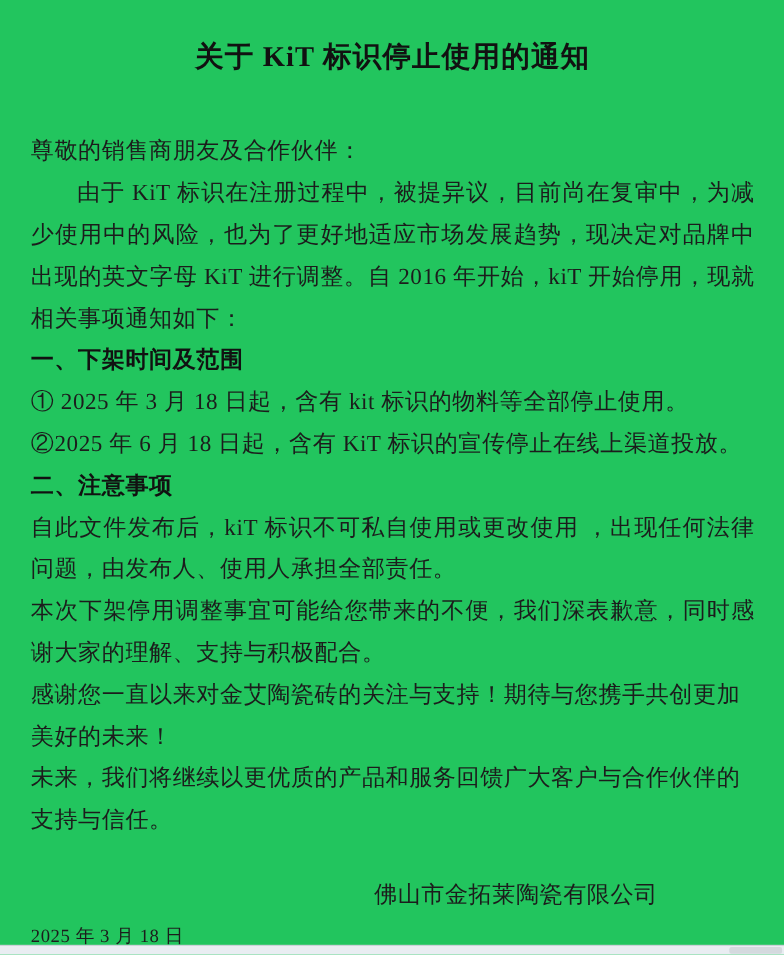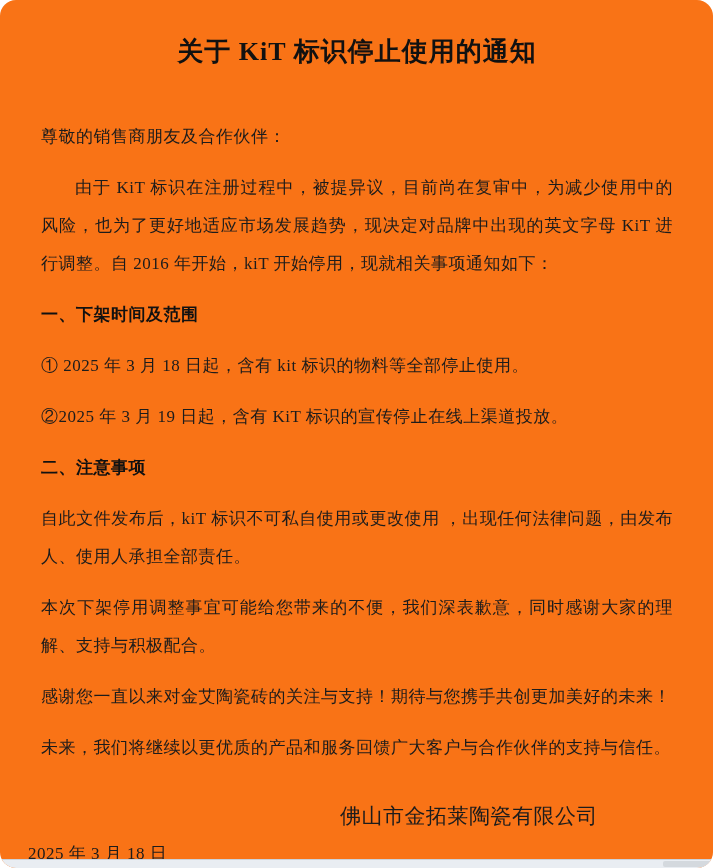--- a/index.html
+++ b/index.html
@@ -4,42 +4,41 @@
 <style>
   html, body {
     margin: 0;
     padding: 0;
     background: #ffffff;
   }
   .page {
     position: relative;
     width: 713px;
     height: 868px;
-    background: #f97316;
+    background: #22c55e;
     overflow: hidden;
     font-family: "Liberation Serif", "DejaVu Serif", serif;
     color: #1c1c1c;
     box-sizing: border-box;
-    border-radius: 16px;
   }
   .content {
     padding: 30px 27px 0 28px;
   }
   .title {
     margin: 0 0 44px 0;
     font-size: 26px;
     font-weight: bold;
     text-align: center;
     line-height: 44px;
     letter-spacing: 1px;
     color: #111111;
   }
   .line, .para, .sec-heading {
-    margin: 13px;
-    font-size: 17px;
+    margin: 0;
+    font-size: 21px;
     line-height: 38px;
     letter-spacing: 0.5px;
   }
   .para.justify {
     text-align: justify;
     text-justify: inter-ideograph;
   }
   .indent {
     text-indent: 2em;
   }
@@ -94,21 +93,21 @@
     <h1 class="title">关于 KiT 标识停止使用的通知</h1>
 
     <p class="line">尊敬的销售商朋友及合作伙伴：</p>
 
     <p class="para justify indent">由于 KiT 标识在注册过程中，被提异议，目前尚在复审中，为减少使用中的风险，也为了更好地适应市场发展趋势，现决定对品牌中出现的英文字母 KiT 进行调整。自 2016 年开始，kiT 开始停用，现就相关事项通知如下：</p>
 
     <p class="sec-heading">一、下架时间及范围</p>
 
     <p class="line">① 2025 年 3 月 18 日起，含有 kit 标识的物料等全部停止使用。</p>
 
-    <p class="line">②2025 年 3 月 19 日起，含有 KiT 标识的宣传停止在线上渠道投放。</p>
+    <p class="line">②2025 年 6 月 18 日起，含有 KiT 标识的宣传停止在线上渠道投放。</p>
 
     <p class="sec-heading">二、注意事项</p>
 
     <p class="para justify">自此文件发布后，kiT 标识不可私自使用或更改使用 ，出现任何法律问题，由发布人、使用人承担全部责任。</p>
 
     <p class="para justify">本次下架停用调整事宜可能给您带来的不便，我们深表歉意，同时感谢大家的理解、支持与积极配合。</p>
 
     <p class="para">感谢您一直以来对金艾陶瓷砖的关注与支持！期待与您携手共创更加美好的未来！</p>
 
     <p class="para">未来，我们将继续以更优质的产品和服务回馈广大客户与合作伙伴的支持与信任。</p>

